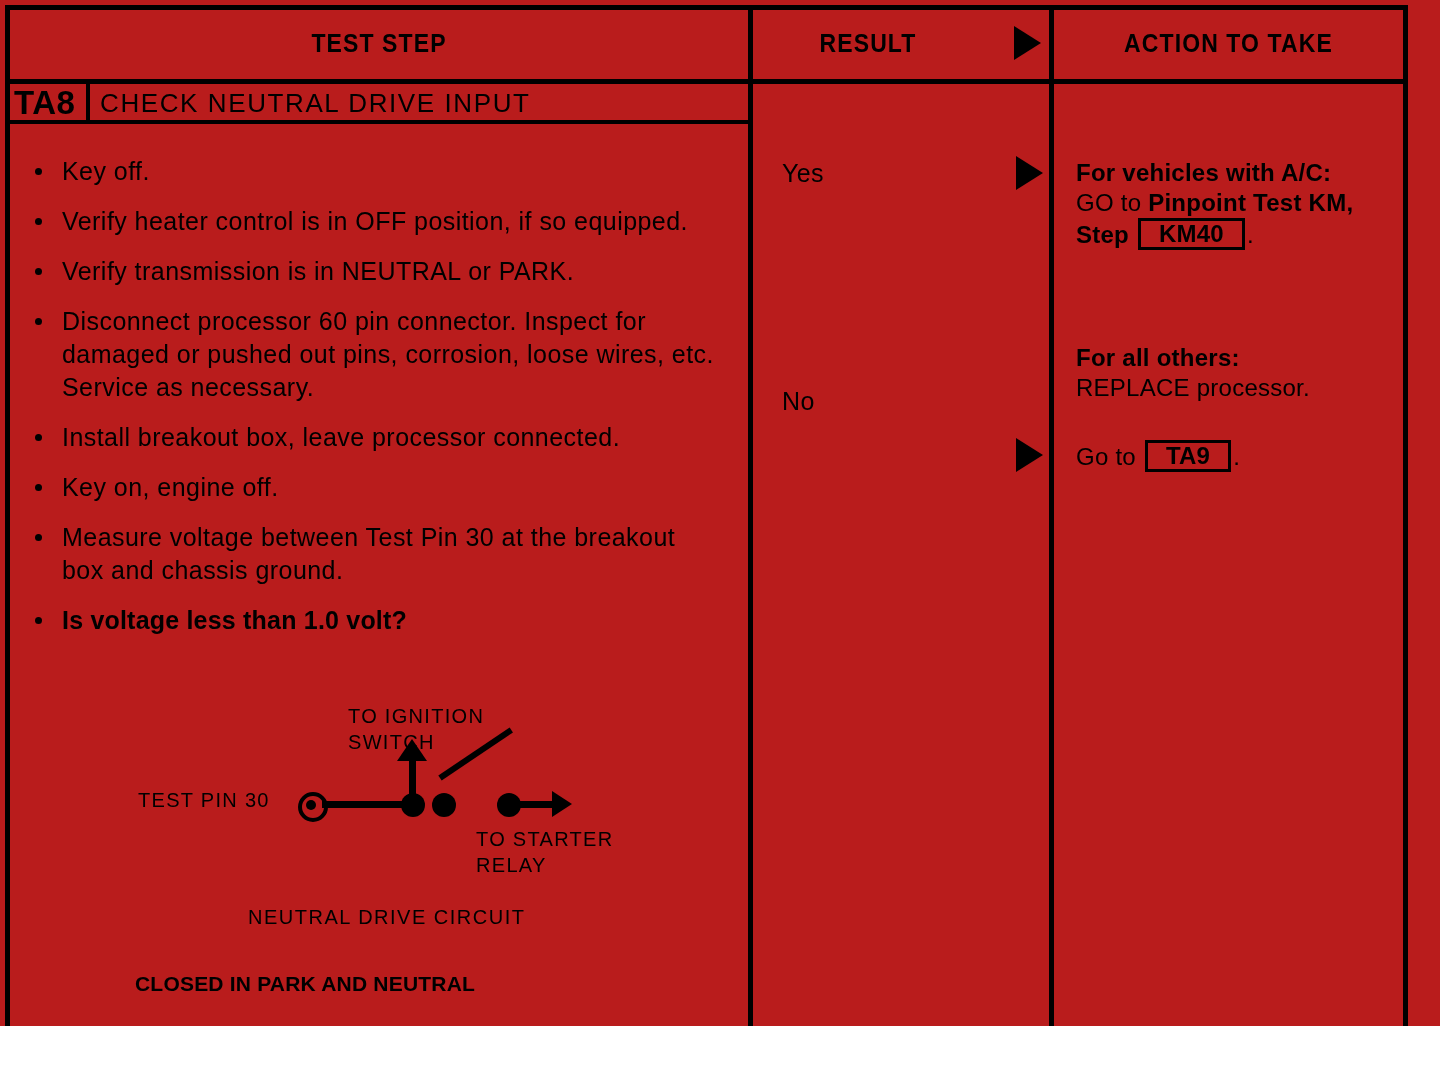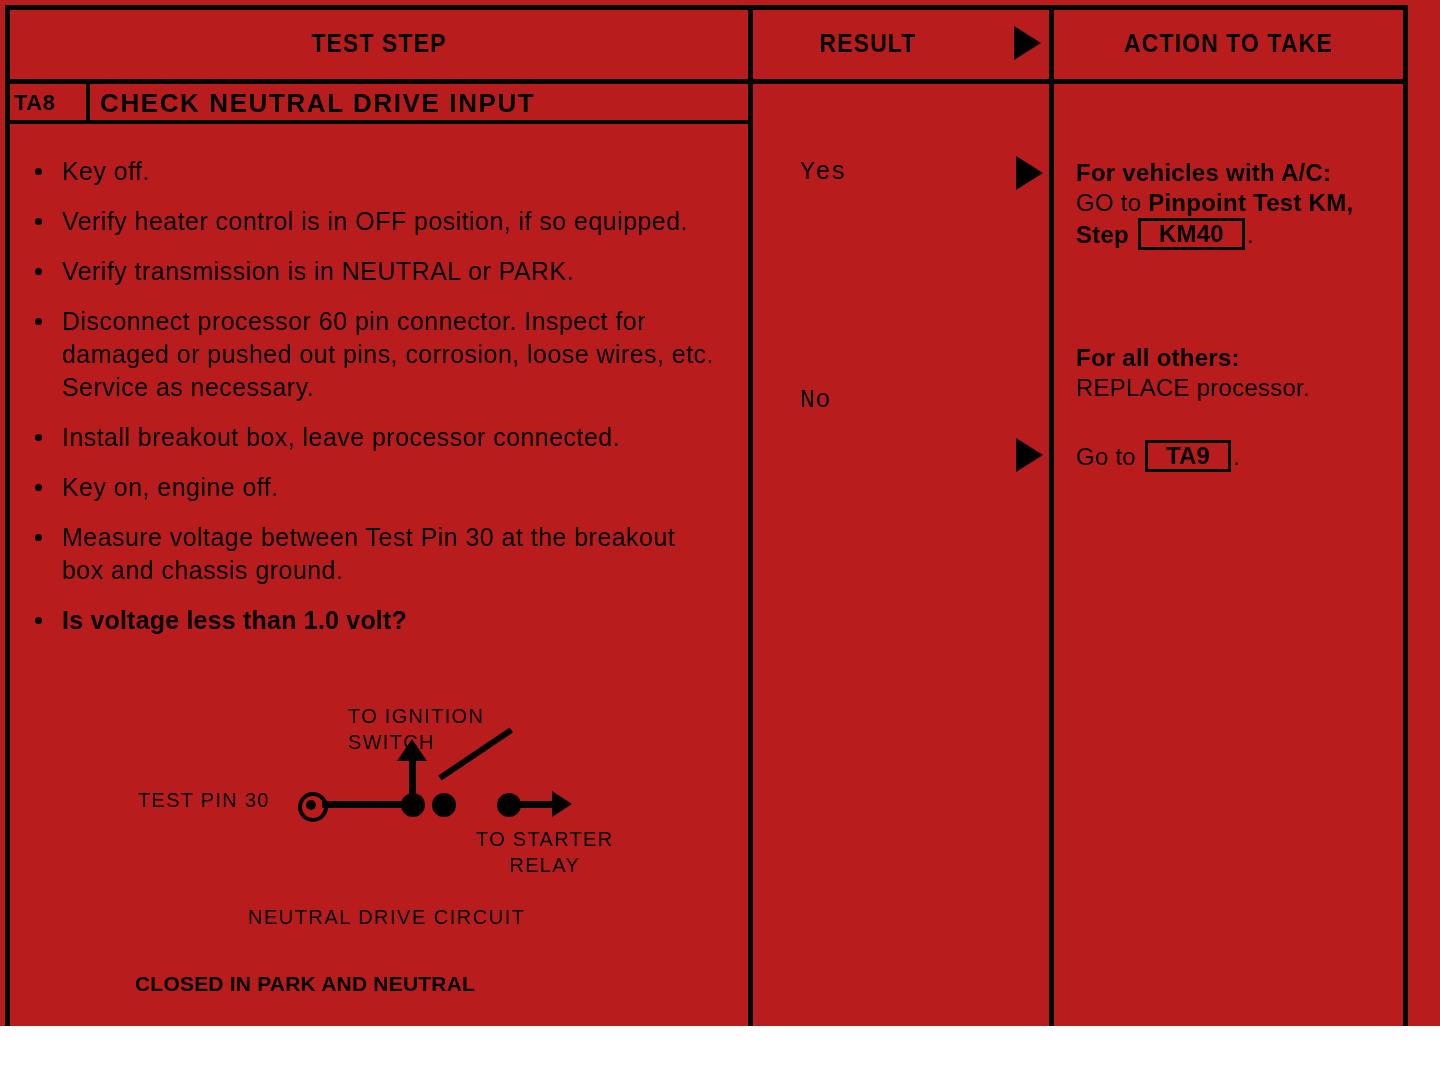--- a/index.html
+++ b/index.html
@@ -28,40 +28,40 @@
   #hdr-result   {left:753px; width:230px;}
   #hdr-action   {left:1054px;width:349px;}
 
   .tri{position:absolute;width:0;height:0;
        border-top:17px solid transparent;border-bottom:17px solid transparent;
        border-left:27px solid #000;}
   #hdr-tri{left:1014px;top:26px;}
 
   
   #ta-id{position:absolute;left:14px;top:88px;width:68px;height:30px;
-         font-weight:bold;font-size:22px;line-height:30px;letter-spacing:.5px;}
+         font-weight:bold;font-size:33px;line-height:30px;letter-spacing:.5px;}
   #ta-title{position:absolute;left:100px;top:87px;width:640px;height:32px;
-            font-size:26px;line-height:32px;letter-spacing:1.6px;font-weight:bold;}
+            font-size:26px;line-height:32px;letter-spacing:1.6px;}
 
   
   #steps{position:absolute;left:30px;top:155px;width:690px;}
   .step{position:relative;padding-left:32px;font-size:25px;line-height:33px;
         letter-spacing:.45px;margin-bottom:17px;}
   .step .dot{position:absolute;left:5px;top:13px;width:7px;height:7px;
              border-radius:50%;background:#000;}
   .step.bold{font-weight:bold;letter-spacing:.2px;}
 
   
   #diagram{position:absolute;left:100px;top:690px;width:620px;height:300px;margin-top:7px;}
   .dg{position:absolute;}
   .dg-line{background:#000;}
 
   #lbl-ign{left:248px;top:6px;font-size:20px;line-height:26px;letter-spacing:1.3px;}
   #lbl-pin{left:38px;top:91px;font-size:20px;line-height:24px;letter-spacing:1.3px;}
-  #lbl-starter{left:376px;top:129px;font-size:20px;line-height:26px;letter-spacing:1.3px;text-align:center;}
+  #lbl-starter{left:376px;top:129px;font-size:20px;line-height:26px;letter-spacing:1.3px;}
   #lbl-circuit{left:148px;top:208px;font-size:20px;line-height:24px;letter-spacing:1.5px;}
   #lbl-closed{left:35px;top:275px;font-size:21px;line-height:24px;
               font-weight:bold;letter-spacing:.2px;}
 
   
   #conn-ring{left:198px;top:95px;width:22px;height:22px;
              border:4px solid #000;border-radius:50%;}
   #conn-core{left:206px;top:103px;width:10px;height:10px;border-radius:50%;background:#000;}
 
   
@@ -82,21 +82,21 @@
   #switch-arm{left:340px;top:78px;width:86px;height:6px;
               transform-origin:0 50%;transform:rotate(-34deg);}
 
   
   #arrow-rt-stem{left:415px;top:104px;width:46px;height:7px;}
   #arrow-rt-head{left:452px;top:94px;width:0;height:0;
                  border-top:13px solid transparent;border-bottom:13px solid transparent;
                  border-left:20px solid #000;}
 
   
-  .res-label{position:absolute;left:800px;font-size:25px;line-height:30px;letter-spacing:.4px;font-family:Liberation Mono, monospace;}
+  .res-label{position:absolute;left:782px;font-size:25px;line-height:30px;letter-spacing:.4px;}
   #res-yes{top:158px;}
   #res-no {top:386px;}
   #res-tri-yes{left:1016px;top:156px;}
   #res-tri-no {left:1016px;top:438px;}
 
   
   .act-block{position:absolute;left:1076px;width:318px;
              font-size:24px;line-height:30px;letter-spacing:.25px;}
   #act-1{top:158px;}
   #act-2{top:334px;margin-top:9px;}

